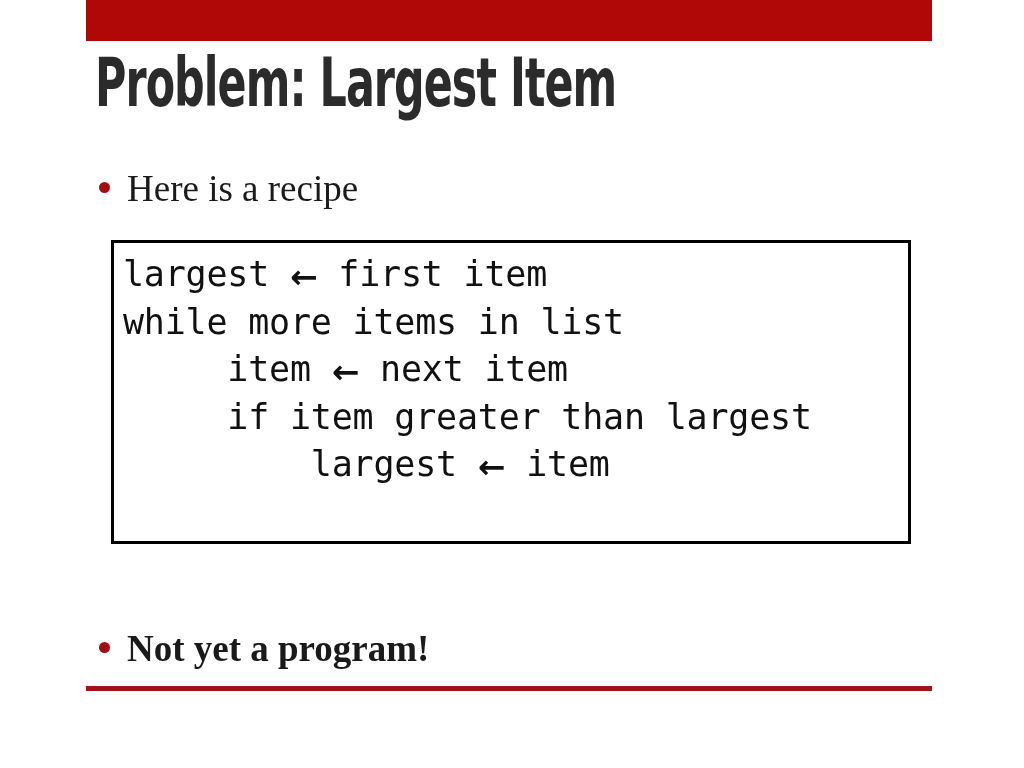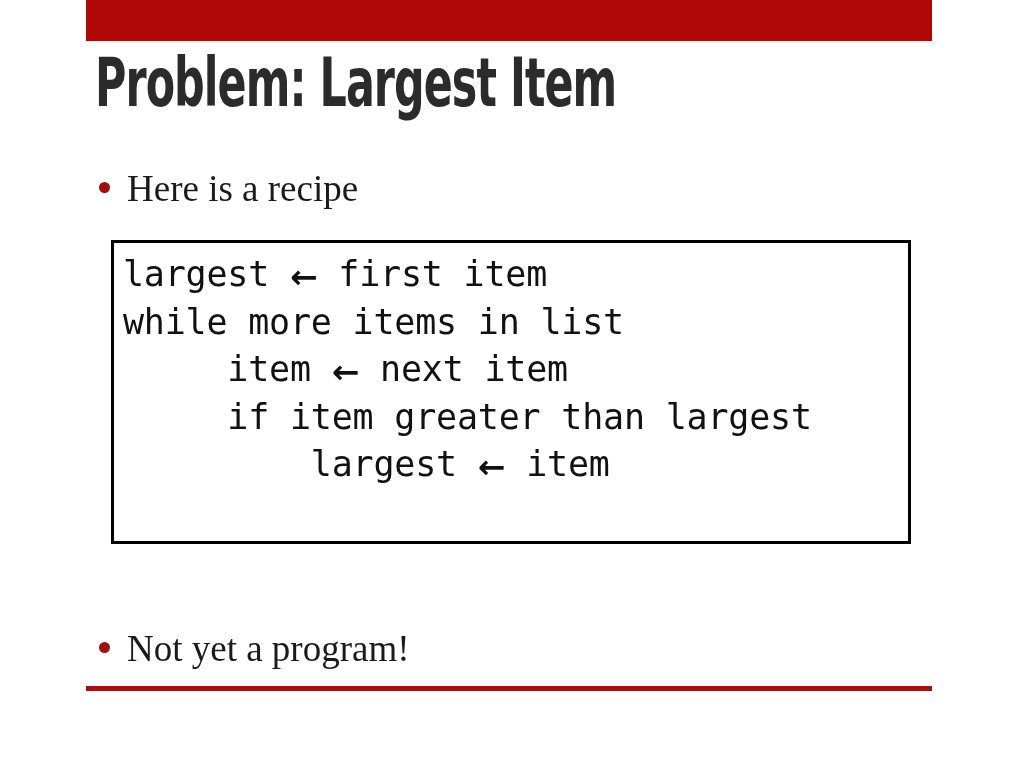--- a/index.html
+++ b/index.html
@@ -70,21 +70,21 @@
     top: -8px;
     margin-right: 17px;
   }
   .bullet-text {
     font-family: "Liberation Serif", serif;
     font-size: 37px;
     line-height: 42px;
     color: #1a1a1a;
   }
   #bullet-recipe { left: 99px; top: 168px; }
-  #bullet-notprogram { left: 99px; top: 628px; }
+  #bullet-notprogram { left: 99px; top: 628px; font-weight: bold; }
 
   
   #code-box {
     position: absolute;
     left: 99px;
     top: 240px;
     width: 800px;
     height: 304px;
     border: 3px solid #000000;
     box-sizing: border-box;

